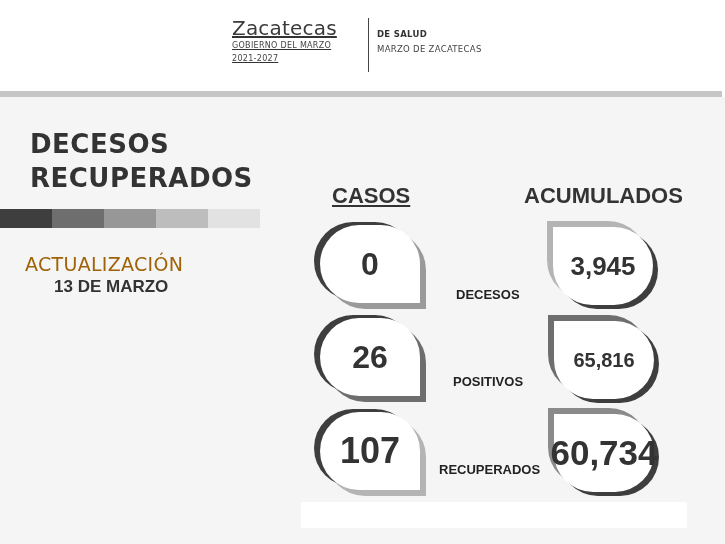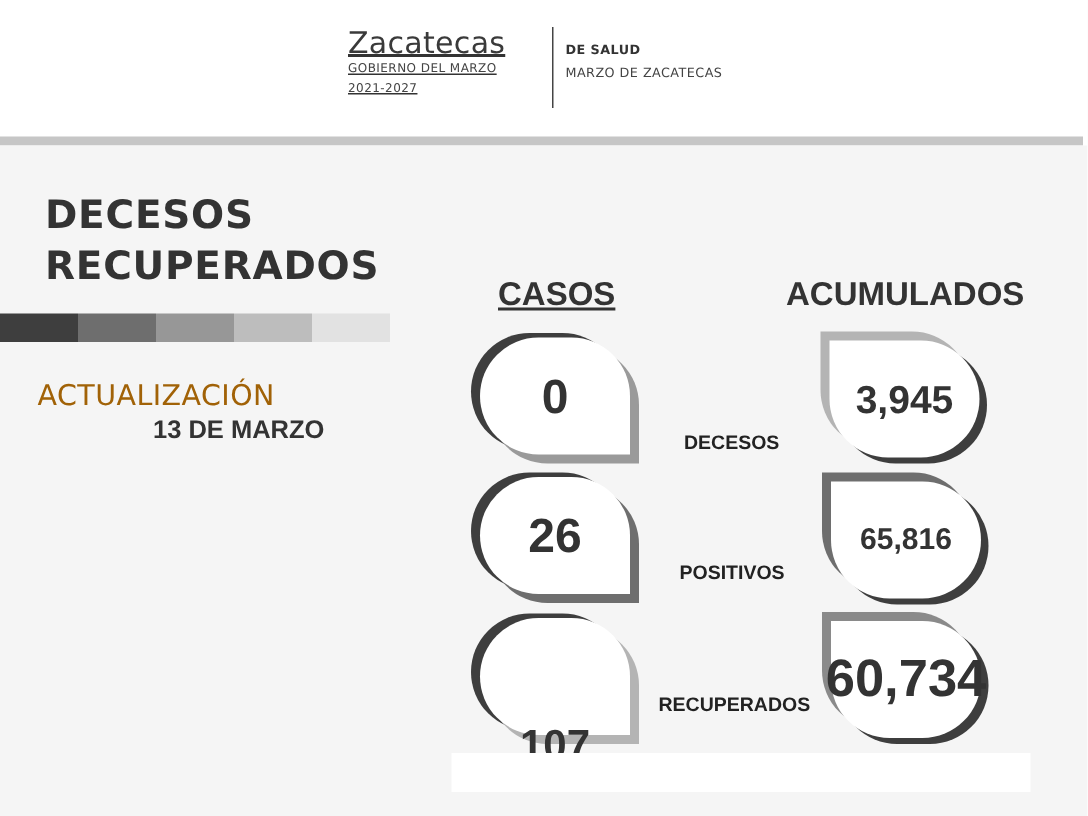--- a/index.html
+++ b/index.html
@@ -20,21 +20,21 @@
 
     
     .main { position: absolute; left: 0; top: 97px; width: 725px; height: 447px; background: #f5f5f5; }
 
     .title { position: absolute; left: 30px; top: 127px; font-family: "DejaVu Sans", sans-serif; font-weight: bold; font-size: 26px; line-height: 34px; color: #333333; letter-spacing: 0.5px; }
 
     .swatches { position: absolute; left: 0; top: 209px; height: 19px; display: flex; }
     .swatch { width: 52px; height: 19px; }
 
     .update-label { position: absolute; left: 25px; top: 253px; font-family: "DejaVu Sans", sans-serif; font-size: 19px; color: #a16207; letter-spacing: 0.3px; }
-    .update-date { position: absolute; left: 54px; top: 277px; font-family: "Liberation Sans", sans-serif; font-weight: bold; font-size: 17px; color: #333; margin-left: 48px; }
+    .update-date { position: absolute; left: 54px; top: 277px; font-family: "Liberation Sans", sans-serif; font-weight: bold; font-size: 17px; color: #333; }
 
     .col-head { position: absolute; top: 183px; font-family: "Liberation Sans", sans-serif; font-weight: bold; font-size: 22px; color: #333; }
     .col-casos { left: 332px; text-decoration: underline; }
     .col-acum { left: 524px; }
 
     
     .bubble { position: absolute; width: 100px; height: 78px; }
     .bubble .sh1, .bubble .sh2, .bubble .face { position: absolute; width: 100px; height: 78px; }
     .bubble .num { position: absolute; left: 0; top: 0; width: 100%; height: 100%; display: flex; align-items: center; justify-content: center; font-family: "Liberation Sans", sans-serif; font-weight: bold; color: #333; }
 
@@ -115,21 +115,21 @@
   <div class="sh1" style="background: rgb(110, 110, 110);"></div>
   <div class="sh2" style="background: rgb(62, 62, 62);"></div>
   <div class="face"></div>
   <div class="num" style="font-size:20px;">65,816</div>
 </div>
 
 <div class="bubble lb" style="left:320px; top:412px;">
   <div class="sh1" style="background: rgb(62, 62, 62);"></div>
   <div class="sh2" style="background: rgb(180, 180, 180);"></div>
   <div class="face"></div>
-  <div class="num" style="font-size:28px;margin-top:46px;">107</div>
+  <div class="num" style="font-size:36px;">107</div>
 </div>
 <div class="row-label" style="left:439px; top:462px;">RECUPERADOS</div>
 <div class="bubble rb" style="left:554px; top:414px;">
   <div class="sh1" style="background: rgb(138, 138, 138);"></div>
   <div class="sh2" style="background: rgb(62, 62, 62);"></div>
   <div class="face"></div>
   <div class="num" style="font-size:35px;">60,734</div>
 </div>
 
 <div class="footer-box"></div>

